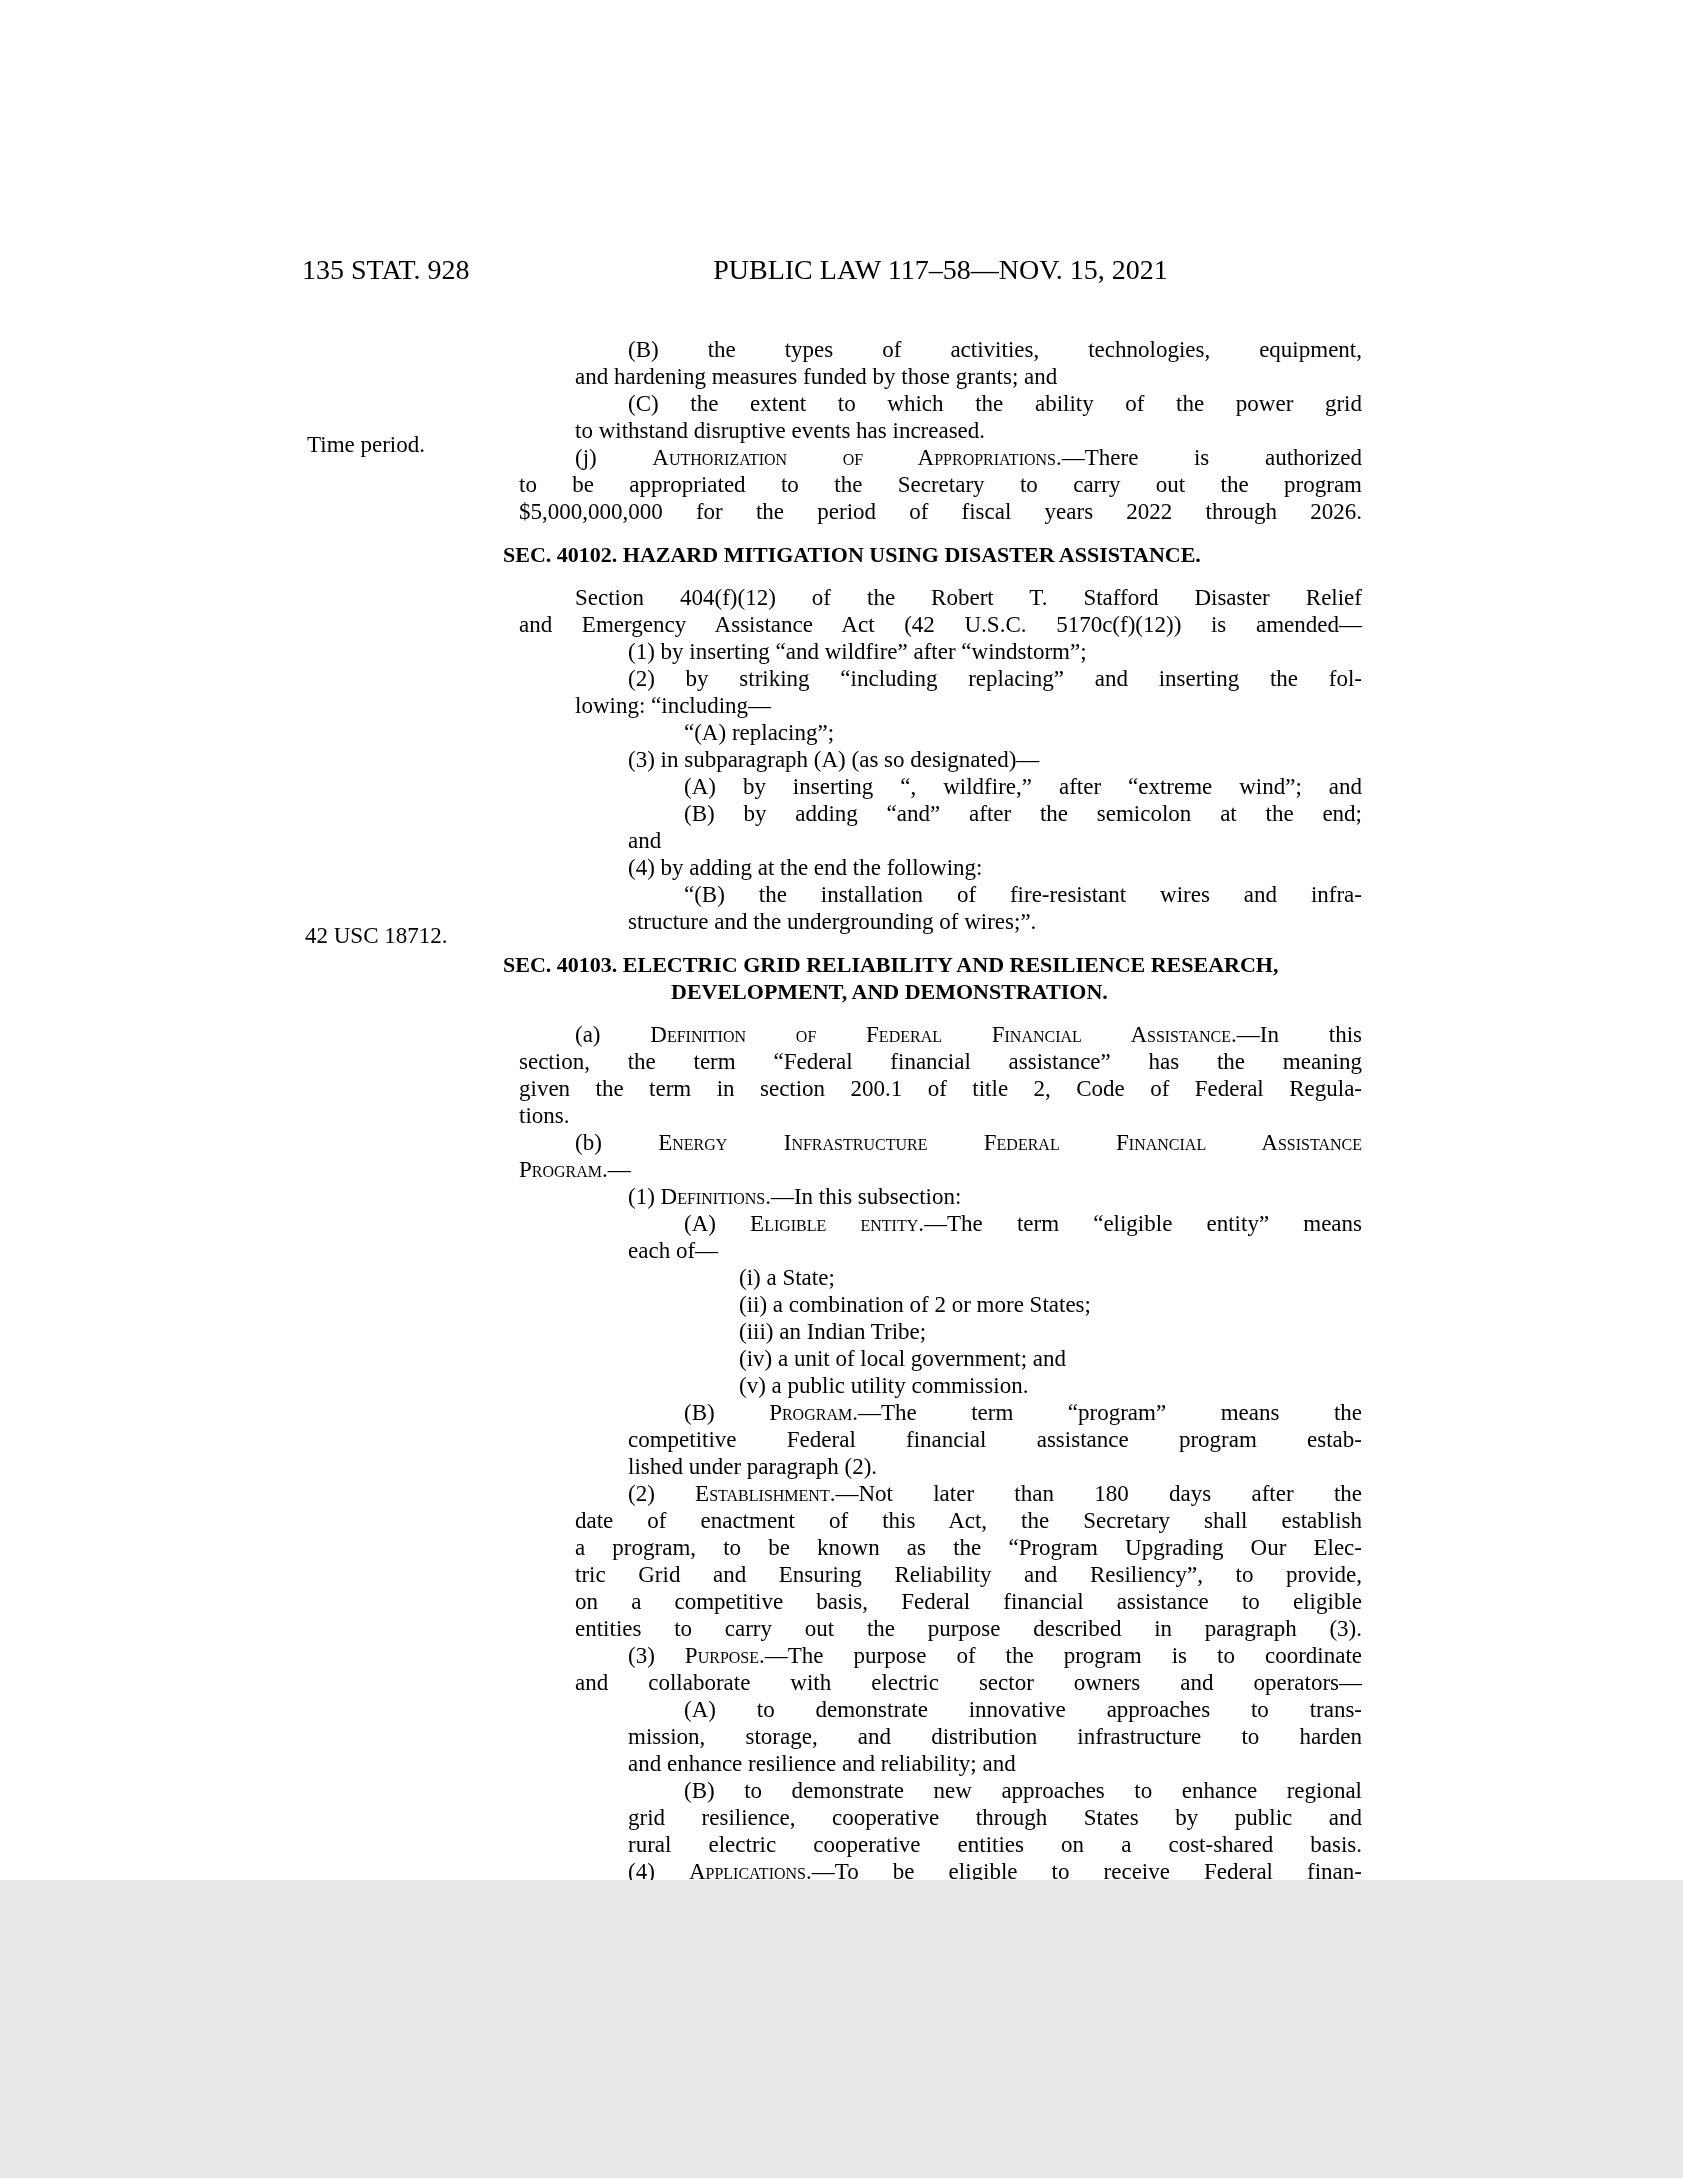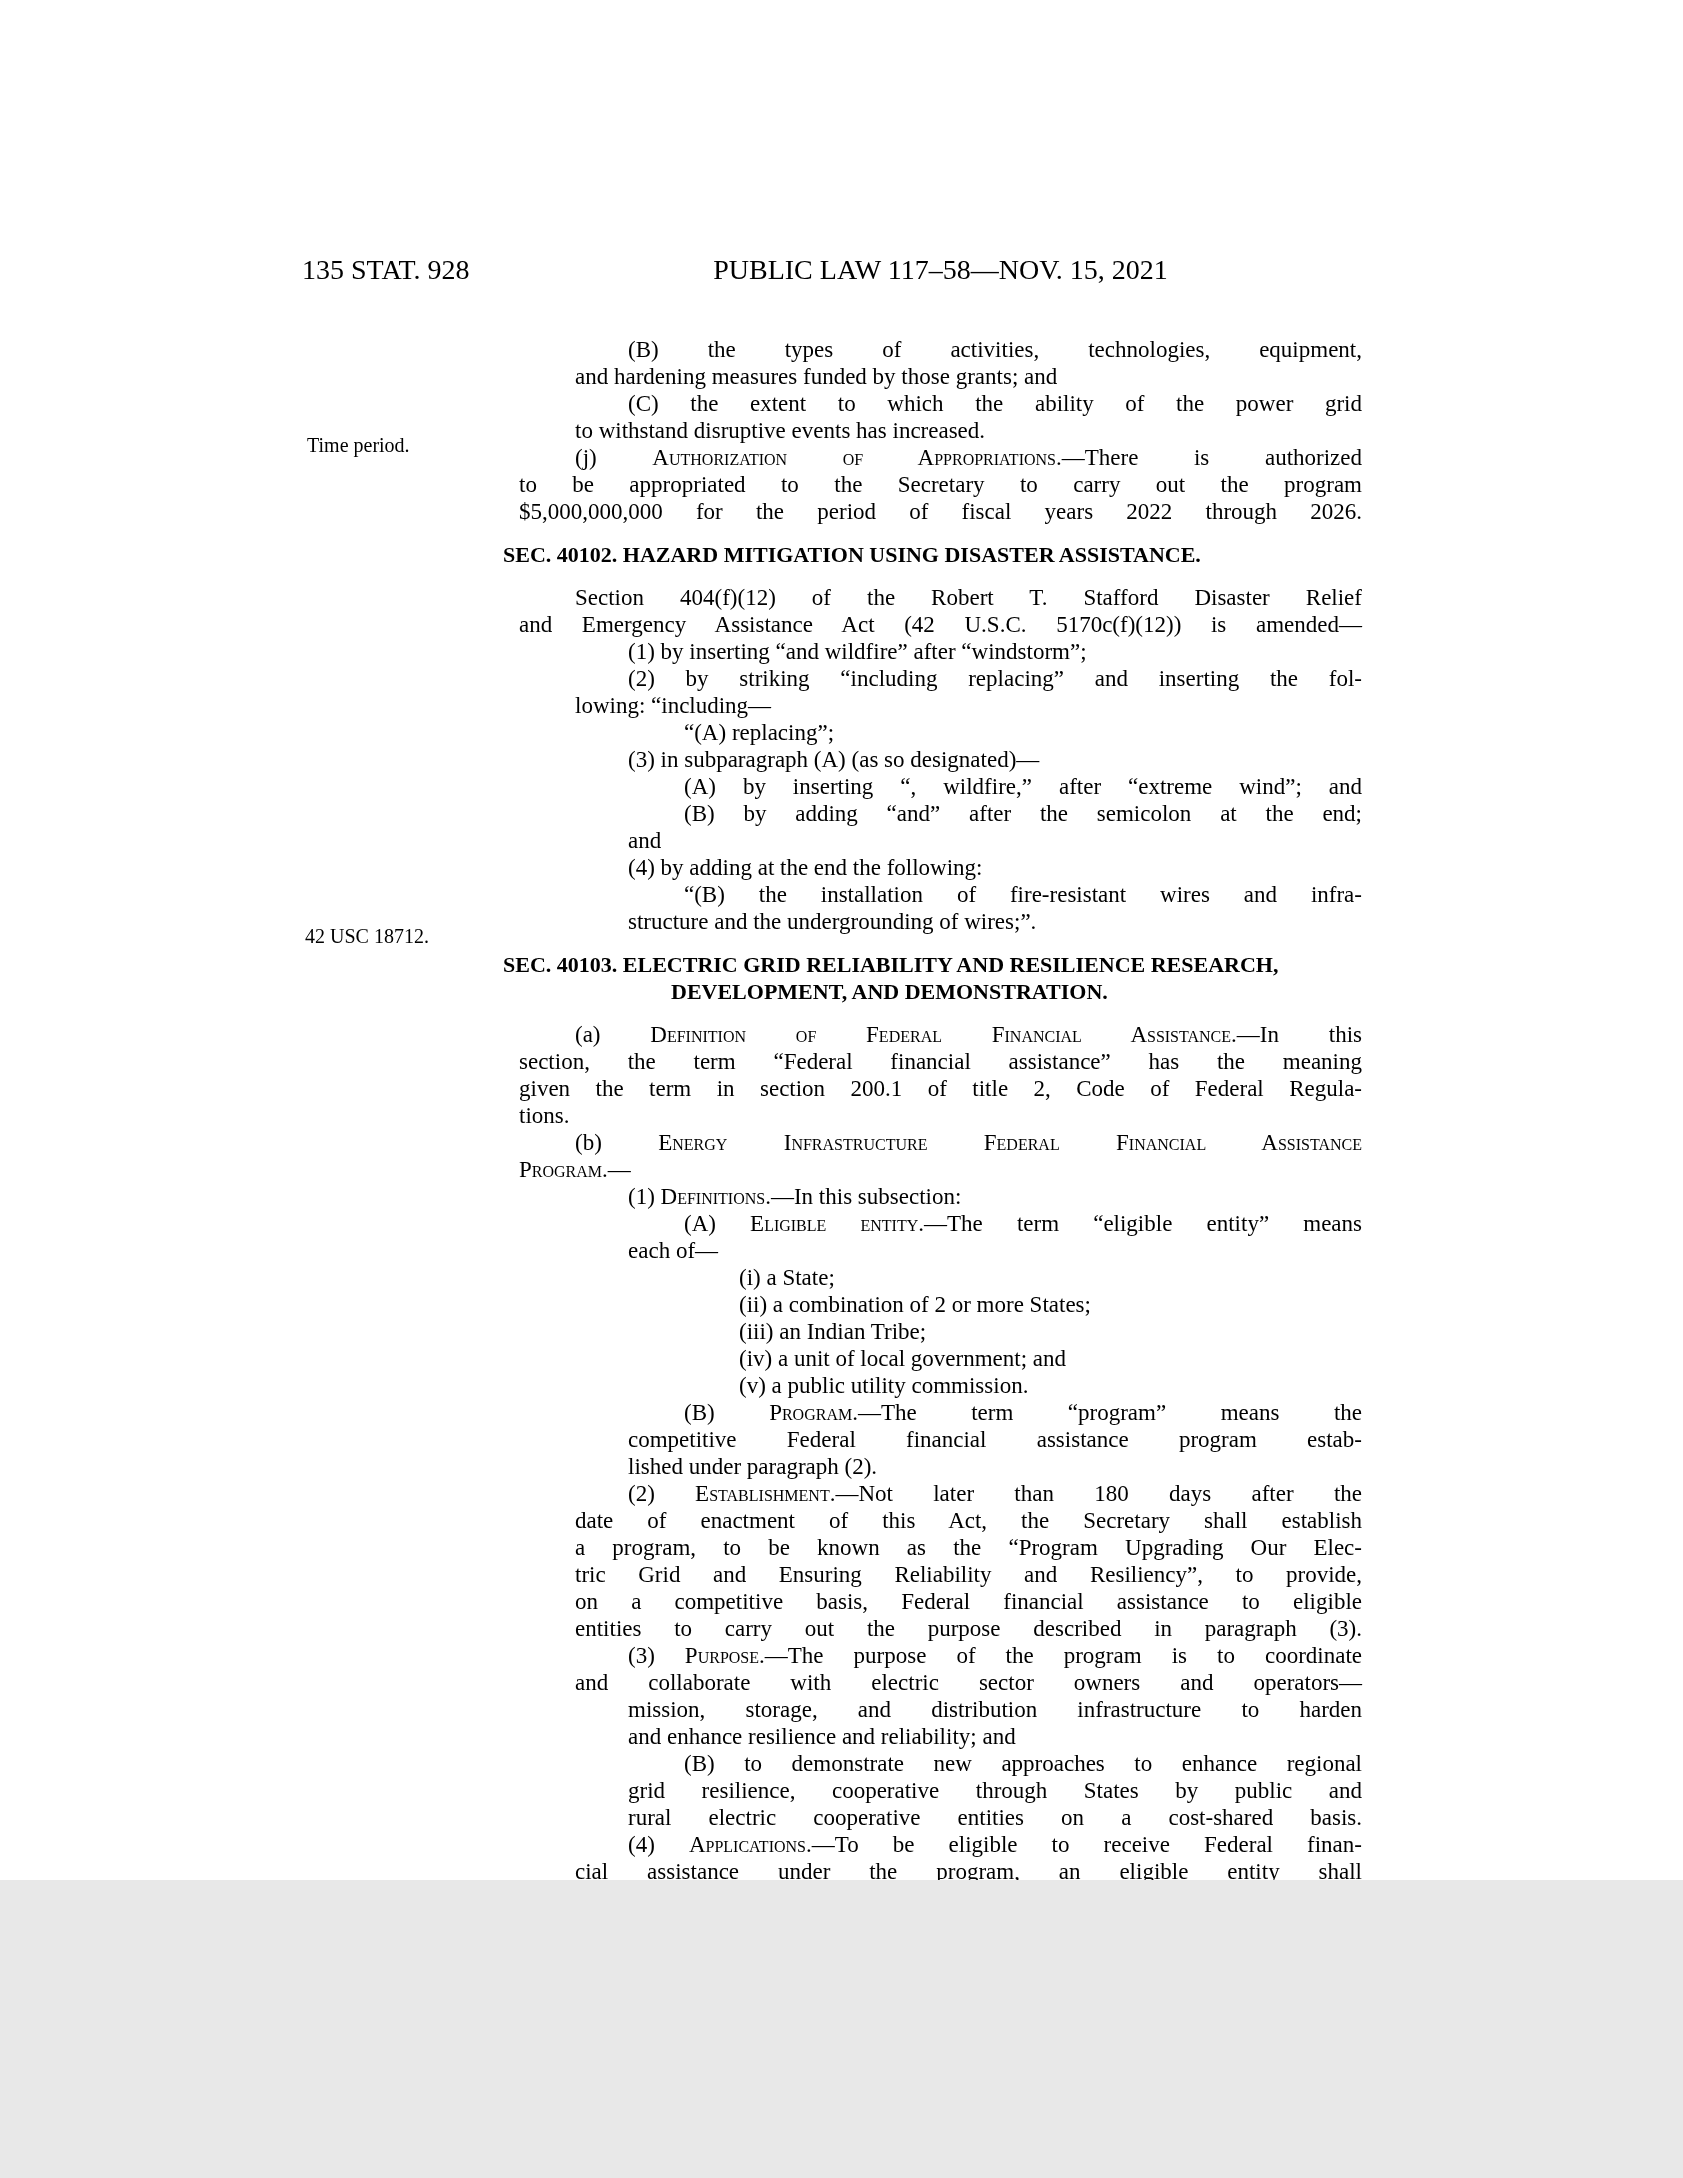--- a/index.html
+++ b/index.html
@@ -9,21 +9,21 @@
     background:#ffffff;
     font-family:Liberation Serif, serif;
     color:#000;
     overflow:hidden;
   }
   
   .running-header{position:absolute;top:253px;left:0;width:1683px;height:34px;font-size:28px;line-height:34px;}
   .stat-citation{position:absolute;left:302px;top:0;white-space:nowrap;}
   .law-title{position:absolute;left:503px;top:0;width:875px;text-align:center;white-space:nowrap;}
   
-  .margin-note{position:absolute;font-size:20px;line-height:24px;white-space:nowrap;text-align:right;}
+  .margin-note{position:absolute;font-size:23px;line-height:24px;white-space:nowrap;text-align:right;}
   .margin-note.note-1{left:307px;top:433px;}
   .margin-note.note-2{left:305px;top:924px;}
   
   .body-column{position:absolute;left:503px;top:320px;width:875px;}
   .ln{
     height:27px;line-height:27px;
     font-size:23px;
     white-space:nowrap;
   }
   .ln.jf{
@@ -111,20 +111,21 @@
         <div class="ln ind2 jf"><span class="n">competitive Federal financial assistance program estab-</span></div>
         <div class="ln ind2"><span class="n">lished under paragraph (2).</span></div>
         <div class="ln ind2 jf"><span class="n">(2) </span><span class="sc">Establishment</span><span class="n">.—Not later than 180 days after the</span></div>
         <div class="ln ind1 jf"><span class="n">date of enactment of this Act, the Secretary shall establish</span></div>
         <div class="ln ind1 jf"><span class="n">a program, to be known as the “Program Upgrading Our Elec-</span></div>
         <div class="ln ind1 jf"><span class="n">tric Grid and Ensuring Reliability and Resiliency”, to provide,</span></div>
         <div class="ln ind1 jf"><span class="n">on a competitive basis, Federal financial assistance to eligible</span></div>
         <div class="ln ind1 jf"><span class="n">entities to carry out the purpose described in paragraph (3).</span></div>
         <div class="ln ind2 jf"><span class="n">(3) </span><span class="sc">Purpose</span><span class="n">.—The purpose of the program is to coordinate</span></div>
         <div class="ln ind1 jf"><span class="n">and collaborate with electric sector owners and operators—</span></div>
+        <div class="ln ind3 jf"><span class="n">(A) to demonstrate innovative approaches to trans-</span></div>
         <div class="ln ind2 jf"><span class="n">mission, storage, and distribution infrastructure to harden</span></div>
         <div class="ln ind2"><span class="n">and enhance resilience and reliability; and</span></div>
         <div class="ln ind3 jf"><span class="n">(B) to demonstrate new approaches to enhance regional</span></div>
         <div class="ln ind2 jf"><span class="n">grid resilience, cooperative through States by public and</span></div>
         <div class="ln ind2 jf"><span class="n">rural electric cooperative entities on a cost-shared basis.</span></div>
         <div class="ln ind2 jf"><span class="n">(4) </span><span class="sc">Applications</span><span class="n">.—To be eligible to receive Federal finan-</span></div>
         <div class="ln ind1 jf"><span class="n">cial assistance under the program, an eligible entity shall</span></div>
       </div>
     </div>
 

